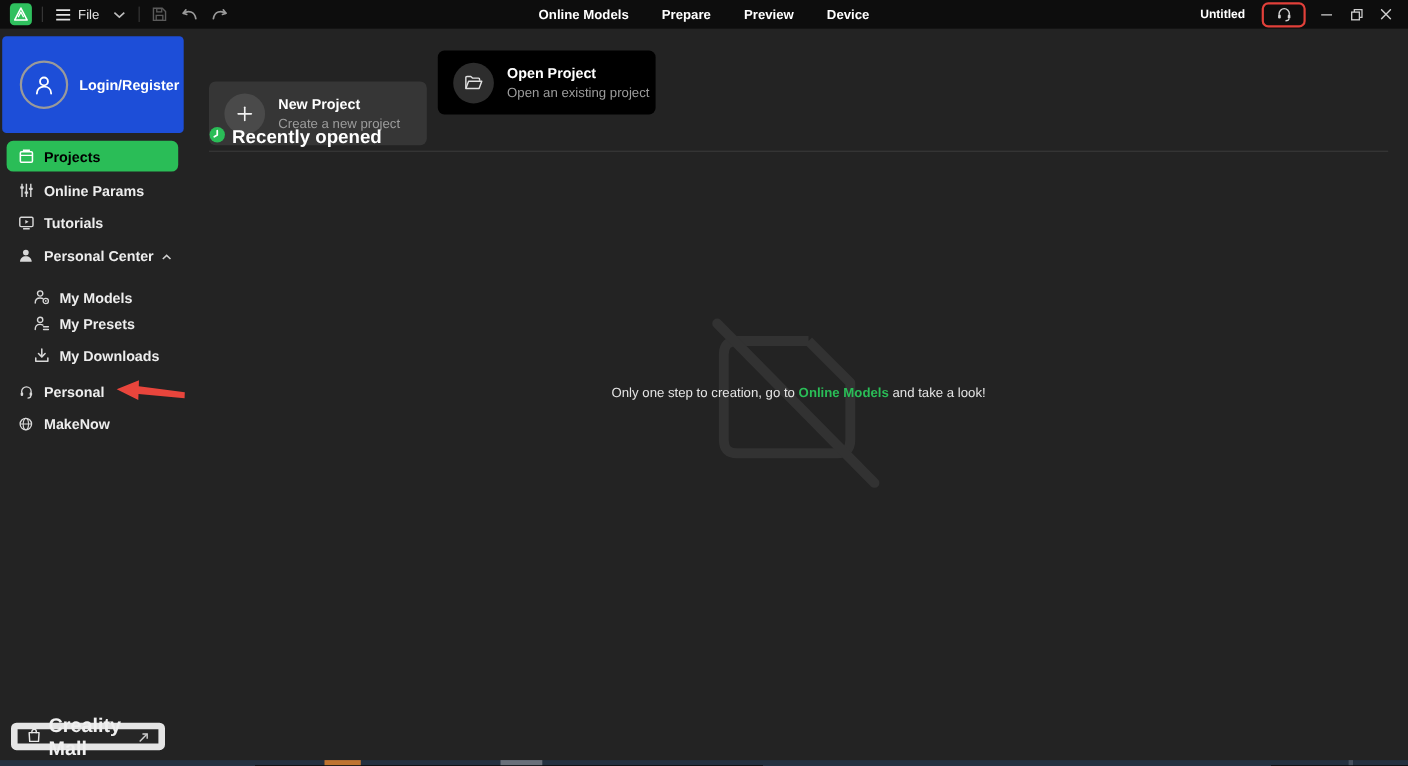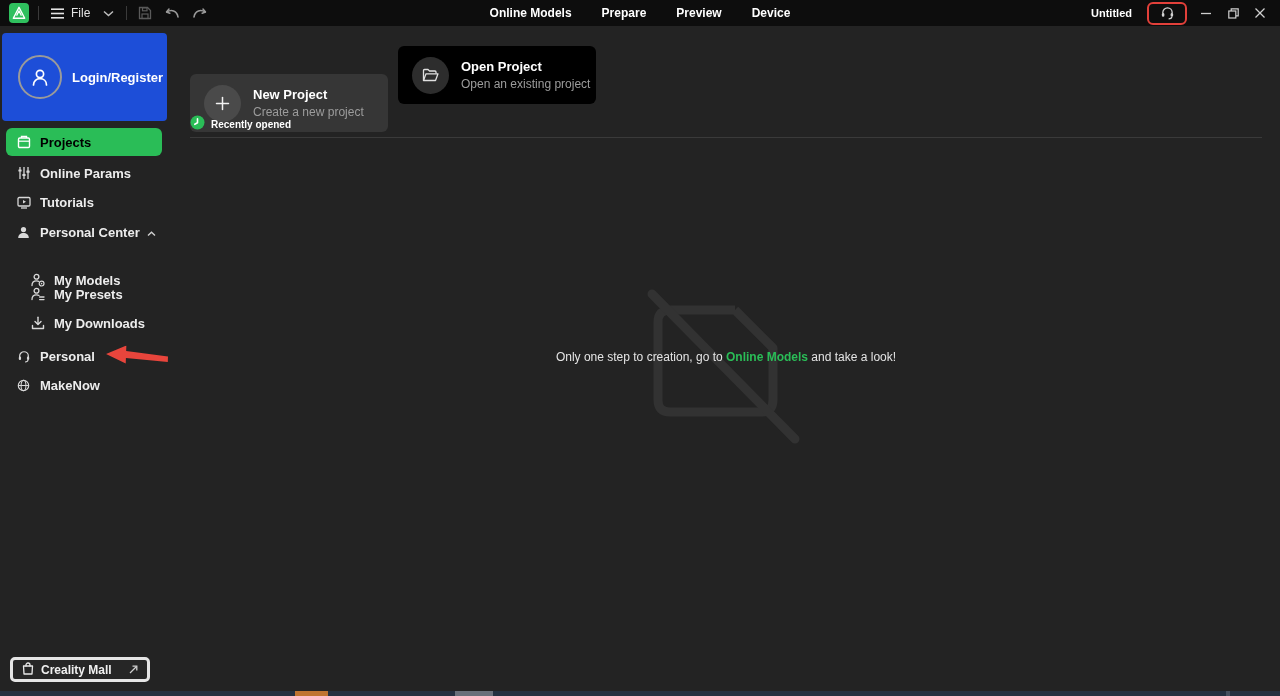--- a/index.html
+++ b/index.html
@@ -27,33 +27,33 @@
   .login-card { position:absolute; top:7px; left:2px; width:165px; height:88px; background:#1d4ed8; border-radius:4px; display:flex; align-items:center; gap:10px; padding-left:16px; }
   .avatar-circle { width:44px; height:44px; border-radius:50%; border:2px solid #9a9a9a; display:flex; align-items:center; justify-content:center; }
   .login-label { color:#ffffff; font-size:13px; font-weight:700; }
   .side-row { position:absolute; left:0; width:172px; height:22px; display:flex; align-items:center; gap:9px; padding-left:16px; color:#ededed; font-size:13px; font-weight:600; cursor:default; }
   .side-row .icon { width:15px; display:flex; align-items:center; justify-content:center; flex:none; }
   .side-row.child { padding-left:30px; }
   .side-pill { position:absolute; top:102px; left:6px; width:156px; height:28px; border-radius:6px; background:#2abd57; display:flex; align-items:center; gap:9px; padding-left:10px; color:#000000; font-size:13px; font-weight:600; }
   .side-pill .icon { width:15px; display:flex; justify-content:center; }
   .chevron-up { position:absolute; right:16px; }
   .annotation-arrow { position:absolute; left:104px; top:320px; z-index:20; }
-  .mall-btn { position:absolute; left:10px; bottom:14px; width:140px; height:25px; border:3px solid #e5e5e5; background:#262626; border-radius:5px; display:flex; align-items:center; gap:7px; padding:0 9px; color:#f0f0f0; font-size:12px; font-weight:600; }
+  .mall-btn { position:absolute; left:10px; bottom:14px; width:140px; height:25px; border:6px solid #e5e5e5; background:#262626; border-radius:5px; display:flex; align-items:center; gap:7px; padding:0 9px; color:#f0f0f0; font-size:18px; font-weight:600; }
   .mall-btn .ext { margin-left:auto; }
   
   .proj-card { position:absolute; top:46px; height:58px; width:198px; border-radius:6px; display:flex; align-items:center; gap:12px; padding-left:14px; cursor:default; }
   .card-new { left:190px; background:#363636;margin-top:28px; }
   .card-open { left:398px; background:#000000; }
   .card-circle { width:37px; height:37px; border-radius:50%; display:flex; align-items:center; justify-content:center; flex:none; }
   .card-new .card-circle { background:#4a4a4a; }
   .card-open .card-circle { background:#2d2d2d; }
   .card-title { color:#ffffff; font-size:13px; font-weight:700; margin-bottom:3px; }
   .card-sub { color:#9c9c9c; font-size:12px; }
   .section-head { position:absolute; left:190px; top:115px; display:flex; align-items:center; gap:6px; }
-  .section-title { color:#ffffff; font-size:10px; font-weight:700; }
+  .section-title { color:#ffffff; font-size:17px; font-weight:700; }
   .divider { position:absolute; left:190px; top:137px; width:1072px; height:1px; background:#3a3a3a; }
   .ghost { position:absolute; left:640px; top:282px; z-index:1; }
   .empty-caption { position:absolute; left:190px; top:350px; width:1072px; text-align:center; color:#e4e4e4; font-size:12px; z-index:2; }
   .empty-caption .link { color:#2abd57; font-weight:700; text-decoration:none; }
   
   .taskbar-strip { position:absolute; left:0; right:0; bottom:0; height:5px; background:#243140; z-index:40; }
   .strip-seg { position:absolute; top:0; height:5px; }
   .seg-orange { left:295px; width:33px; background:#bf7430; }
   .seg-gray { left:455px; width:38px; background:#69707a; }
   .seg-tick { left:1226px; width:4px; background:#45505e; }
@@ -212,21 +212,21 @@
           </svg>
       </span>
       <span>Personal Center</span>
       <span class="chevron-up">
         <svg width="9" height="6" viewBox="0 0 9 6">
             <path d="M1 4.5 L4.5 1.2 L8 4.5" fill="none" stroke="#cfcfcf" stroke-width="1.4"></path>
           </svg>
       </span>
     </div>
 
-    <div class="side-row child" style="top:243px;">
+    <div class="side-row child" style="top:233px;">
       <span class="icon">
         <svg width="14" height="14" viewBox="0 0 14 14">
             <circle cx="5.5" cy="3.8" r="2.4" fill="none" stroke="#d8d8d8" stroke-width="1.3"></circle>
             <path d="M1 12.5 c0-3 2-4.6 4.5-4.6 1 0 1.8 0.2 2.5 0.6" fill="none" stroke="#d8d8d8" stroke-width="1.3" stroke-linecap="round"></path>
             <circle cx="10.6" cy="10.6" r="2.4" fill="none" stroke="#d8d8d8" stroke-width="1.2"></circle>
             <circle cx="10.6" cy="10.6" r="0.8" fill="#d8d8d8"></circle>
           </svg>
       </span>
       <span>My Models</span>
     </div>

